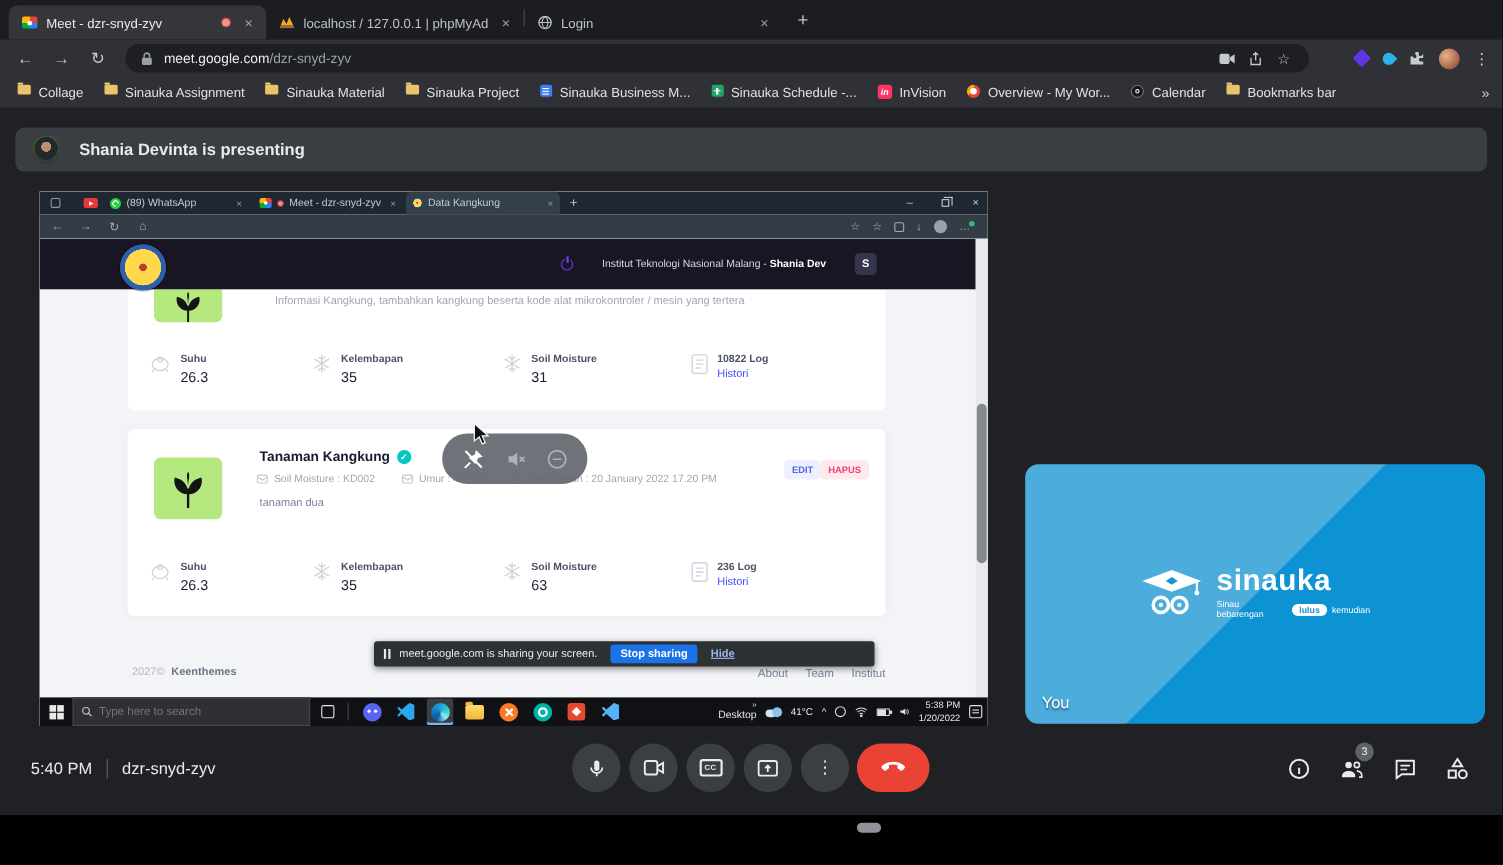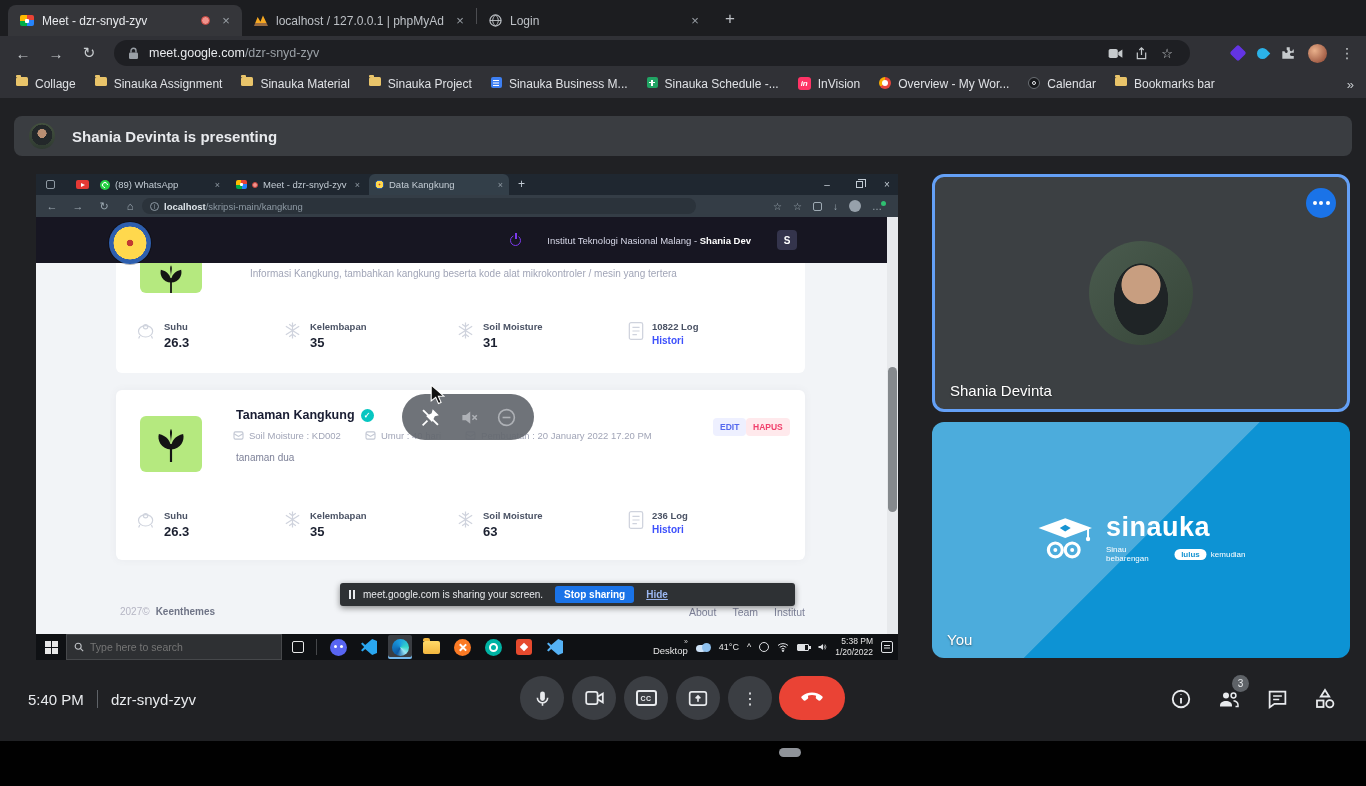--- a/index.html
+++ b/index.html
@@ -106,21 +106,21 @@
 .vbadge{width:13px;height:13px;border-radius:50%;background:#06c6c1;color:#fff;font-size:8px;display:flex;align-items:center;justify-content:center}
 .metarow{position:absolute;left:117px;top:40px;display:flex;gap:24px;font-size:9.5px;color:#a1a5b7}
 .metarow .mi{display:flex;align-items:center;gap:5px}
 .descr{position:absolute;left:120px;top:62px;font-size:10px;color:#7e8299}
 .btn-edit{position:absolute;left:597px;top:28px;border:none;background:#eef0ff;color:#5468ee;font-size:8.5px;font-weight:700;padding:4px 7px;border-radius:4px;font-family:inherit}
 .btn-del{position:absolute;left:630px;top:28px;border:none;background:#ffe9ec;color:#f1416c;font-size:8.5px;font-weight:700;padding:4px 7px;border-radius:4px;font-family:inherit}
 .statrow .stat{position:absolute;display:flex;gap:8px}
 .card1 .statrow .stat{top:58px}
 .card2 .statrow .stat{top:120px}
 .stat .lbl{font-size:9.5px;color:#4a5264;font-weight:700}
-.stat .val{font-size:13px;color:#1b2030;font-weight:700;margin-top:3px}
+.stat .val{font-size:13px;color:#1b2030;font-weight:400;margin-top:3px}
 .stat .val.link{color:#3d50fc;font-size:10px}
 .s1{left:20px}.s2{left:167px}.s3{left:340px}.s4{left:512px}
 .sfoot-l{position:absolute;left:84px;top:343px;font-size:10px;display:flex;gap:6px}
 .sfoot-l .yr{color:#b5b5c3}.sfoot-l .kt{color:#6f7486;font-weight:700}
 .sfoot-r{position:absolute;right:82px;top:343px;display:flex;gap:16px;font-size:10.5px;color:#7e8299}
 .sharebar{position:absolute;left:304px;top:320px;width:455px;height:23px;background:#2e3134;border-radius:3px;display:flex;align-items:center;gap:8px;padding:0 9px;box-shadow:0 2px 6px rgba(0,0,0,.45);z-index:5}
 .pausebars{display:flex;gap:2px}
 .pausebars i{width:2px;height:9px;background:#e8eaed}
 .sharemsg{color:#e8eaed;font-size:10px}
 .stopbtn{border:none;background:#1a73e8;color:#fff;font-size:10px;font-weight:700;padding:3px 9px;border-radius:3px;font-family:inherit;margin-left:4px}
@@ -348,24 +348,20 @@
             <i class="restore"></i>
           </span>
         <span class="ewin" style="left:840px">×</span>
       </div>
 
       <div class="etoolbar">
         <span class="enav" style="left:6px">←</span>
         <span class="enav" style="left:32px">→</span>
         <span class="enav" style="left:58px">↻</span>
         <span class="enav" style="left:84px">⌂</span>
-        <div class="epill">
-          <span class="einfo">i</span>
-          <span><b class="dom">localhost</b><span class="pth">/skripsi-main/kangkung</span></span>
-        </div>
         <div class="eicons">
           <span>☆</span>
           <span>☆</span>
           <span class="sq-ico" style="border-color:#9fabb4"></span>
           <span>↓</span>
           <span class="eavatar"></span>
           <span class="edots">…</span>
         </div>
       </div>
 
@@ -618,29 +614,20 @@
         </svg>
       <svg width="21" height="21" viewBox="0 0 24 24">
           <circle cx="12" cy="12" r="9" fill="none" stroke="#aeb1b6" stroke-width="1.8"></circle>
           <path d="M7.5 12h9" stroke="#aeb1b6" stroke-width="1.8"></path>
         </svg>
     </div>
     <svg class="cursor" width="15" height="21" viewBox="0 0 14 20">
         <path d="M1 1v15l4.3-3.4 2.6 6 2.5-1.1-2.6-5.9H13z" fill="#111" stroke="#fff" stroke-width="1"></path>
       </svg>
 
-    <div class="vtile tile-presenter">
-      <button class="morebtn">
-          <i></i>
-          <i></i>
-          <i></i>
-        </button>
-      <div class="pavatar"></div>
-      <div class="tilename">Shania Devinta</div>
-    </div>
 
     <div class="vtile tile-you">
       <div class="brandblk">
         <svg width="58" height="46" viewBox="0 0 58 46">
           <polygon points="29,2 56,12 29,22 2,12" fill="#fff"></polygon>
           <polygon points="29,8.5 34.5,12 29,15.5 23.5,12" fill="#1794d2"></polygon>
           <path d="M52 13v8" stroke="#fff" stroke-width="2"></path>
             <circle cx="52" cy="23" r="2.2" fill="#fff"></circle>
           <circle cx="19" cy="34" r="7" fill="none" stroke="#fff" stroke-width="3.2"></circle>
           <circle cx="36" cy="34" r="7" fill="none" stroke="#fff" stroke-width="3.2"></circle>

